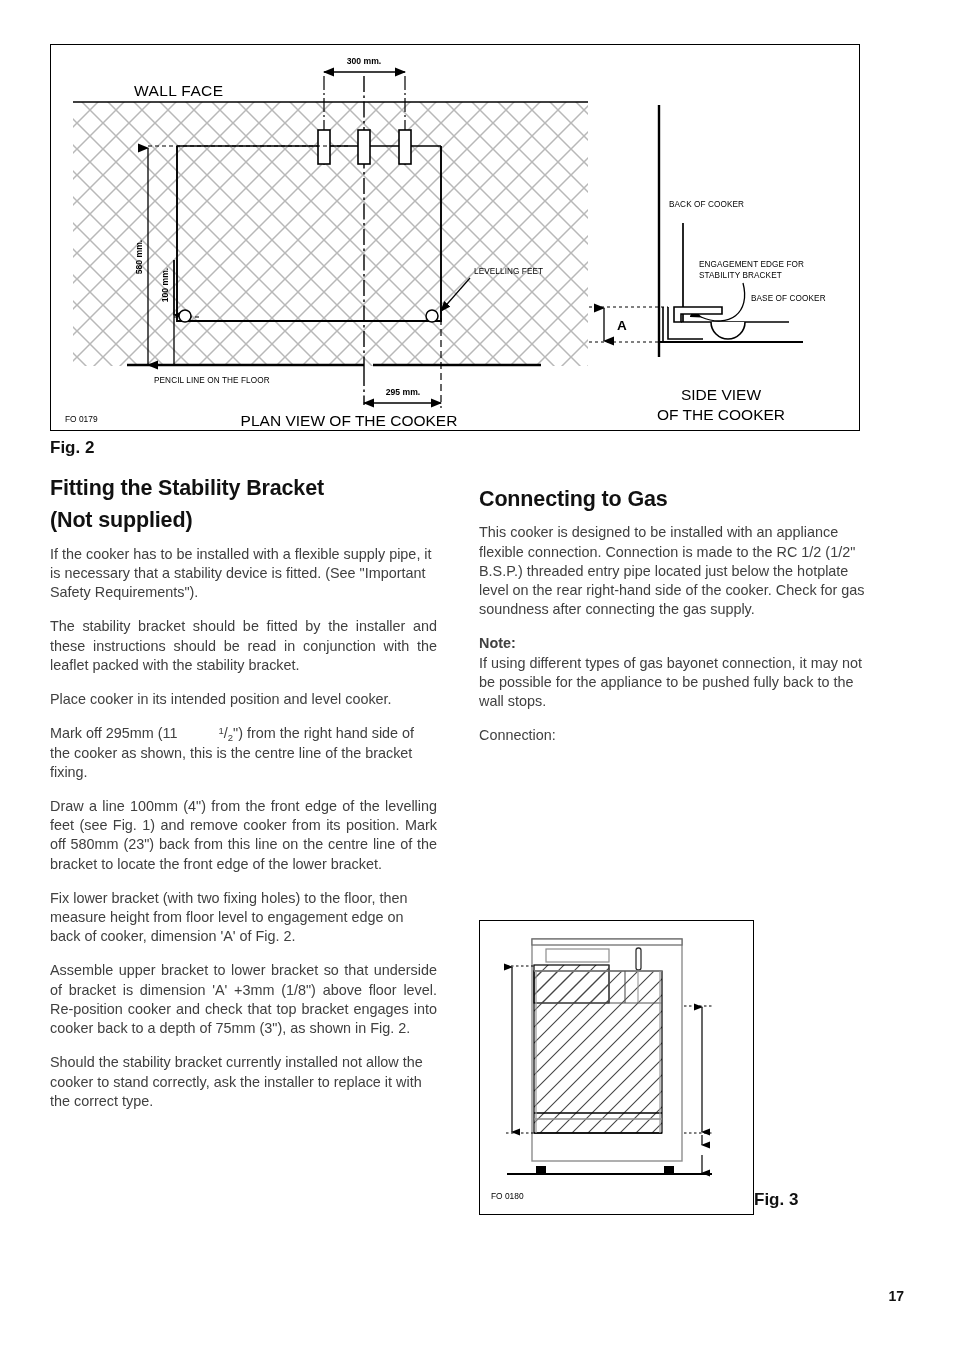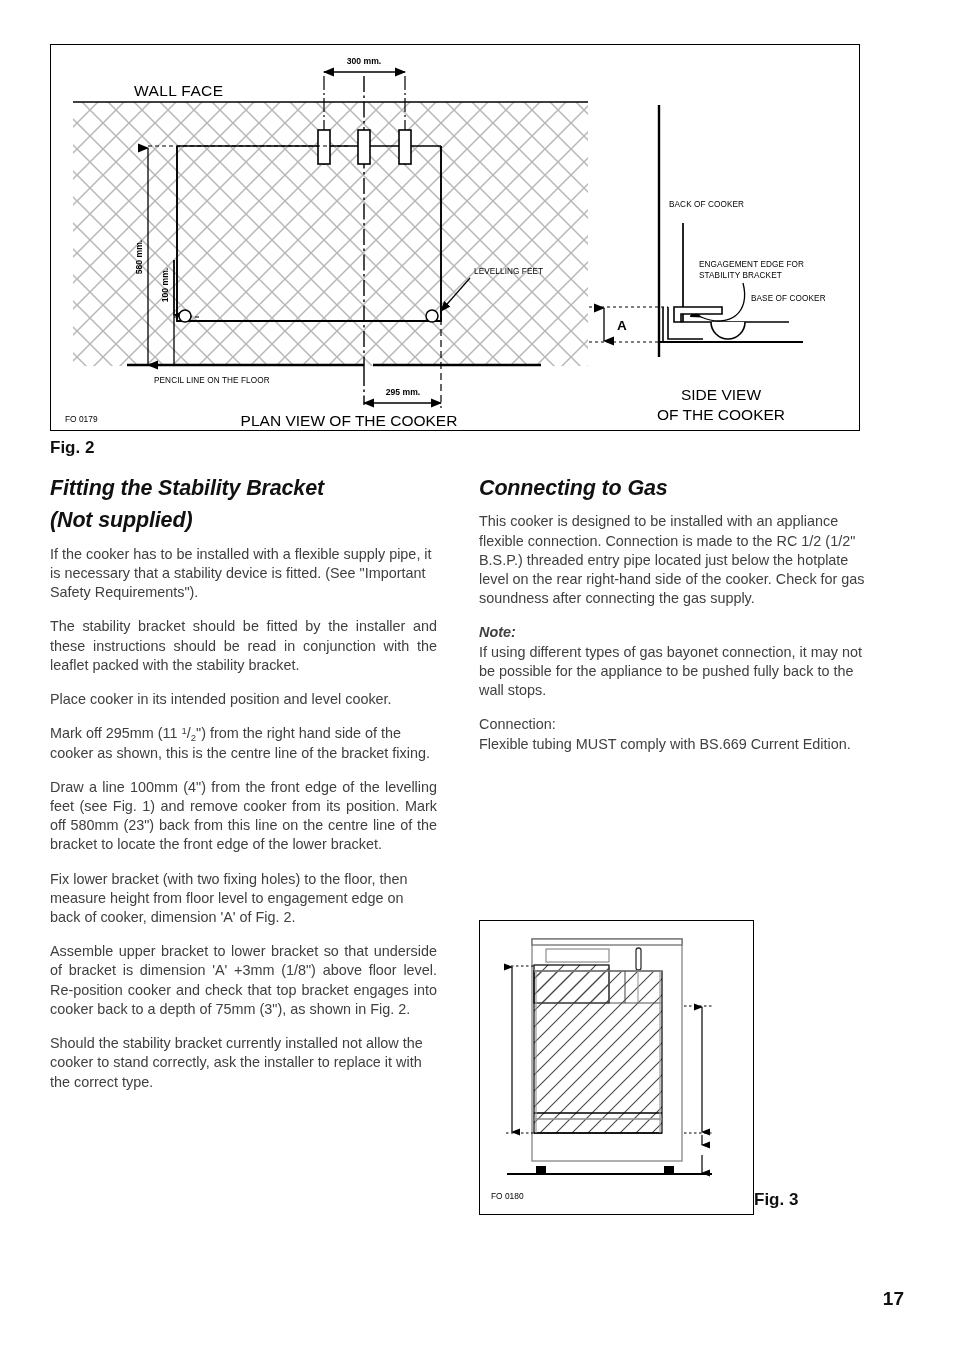--- a/index.html
+++ b/index.html
@@ -59,53 +59,53 @@
   #col-left  { left: 50px;  top: 474px; }
   #col-right { left: 479px; top: 474px; }
 
   h2.section-head {
     font-size: 21.5px;
     font-weight: bold;
     margin: 0 0 4px 0;
     line-height: 1.32;
     letter-spacing: -0.15px;
     color: #111;
-    font-style: italic;
   }
   h2.section-head.two-line { margin-bottom: 10px; }
 
   p.body {
     font-size: 14.4px;
     line-height: 1.335;
     margin: 0 0 15px 0;
     text-align: justify;
     color: #404040;
   }
   p.body.nogap { margin-bottom: 0; }
   p.body.left-align { text-align: left; }
 
   .frac {
     display: inline-block;
     position: relative;
     vertical-align: baseline;
     font-size: 14.4px;
+    margin-left: 37px;
   }
   .frac sup, .frac sub {
     font-size: 9.5px;
     line-height: 0;
   }
   .frac sub { vertical-align: -0.35em; }
   .frac sup { vertical-align: 0.45em; }
 
   
   #page-number {
     position: absolute;
     right: 50px;
     top: 1288px;
-    font-size: 19px;
+    font-size: 14px;
     font-weight: bold;
     color: #111;
   }
 
   
   text { font-family: "Liberation Sans", sans-serif; fill: #000; }
   .dim-label   { font-size: 8.6px; font-weight: bold; }
   .note-label  { font-size: 8.2px; font-weight: normal; letter-spacing: 0.1px;}
   .view-title  { font-size: 15.5px; font-weight: normal; }
   .wall-label  { font-size: 15.5px; font-weight: normal; letter-spacing: 0.4px;}
@@ -237,30 +237,29 @@
   <p class="body">Draw a line 100mm (4") from the front edge of the levelling feet (see Fig. 1) and remove cooker from its position. Mark off 580mm (23") back from this line on the centre line of the bracket to locate the front edge of the lower bracket.</p>
 
   <p class="body left-align">Fix lower bracket (with two fixing holes) to the floor, then measure height from floor level to engagement edge on back of cooker, dimension 'A' of Fig. 2.</p>
 
   <p class="body">Assemble upper bracket to lower bracket so that underside of bracket is dimension 'A' +3mm (1/8") above floor level. Re-position cooker and check that top bracket engages into cooker back to a depth of 75mm (3"), as shown in Fig. 2.</p>
 
   <p class="body left-align">Should the stability bracket currently installed not allow the cooker to stand correctly, ask the installer to replace it with the correct type.</p>
 </div>
 
 <div class="column" id="col-right">
-  <h2 class="section-head" style="margin-bottom:10px;">Connecting to Gas</h2>
+  <h2 class="section-head" style="margin-bottom:10px;margin-top:11px;">Connecting to Gas</h2>
 
   <p class="body left-align">This cooker is designed to be installed with an appliance flexible connection. Connection is made to the RC 1/2 (1/2" B.S.P.) threaded entry pipe located just below the hotplate level on the rear right-hand side of the cooker. Check for gas soundness after connecting the gas supply.</p>
 
 
-  <p class="body nogap left-align" style="font-weight:bold;font-style:italic;">Note:</p>
+  <p class="body nogap left-align" style="font-weight:bold;">Note:</p>
   <p class="body left-align">If using different types of gas bayonet connection, it may not be possible for the appliance to be pushed fully back to the wall stops.</p>
 
   <p class="body nogap left-align">Connection:</p>
-  <p class="body">Flexible tubing MUST comply with BS.669 Current Edition.</p>
 </div>
 
 <div id="fig3-frame">
   <svg id="fig3-svg" width="272" height="292" viewBox="0 0 272 292">
     <defs>
       <pattern id="diaghatch" width="16" height="16" patternUnits="userSpaceOnUse">
         <path d="M -4,20 L 20,-4 M -4,4 L 4,-4 M 12,20 L 20,12" stroke="#444" stroke-width="1.1" fill="none"></path>
       </pattern>
       <marker id="a3V" markerWidth="6" markerHeight="8" refX="3" refY="7" orient="auto">
         <polygon points="0 0, 3 8, 6 0" fill="#000"></polygon>

